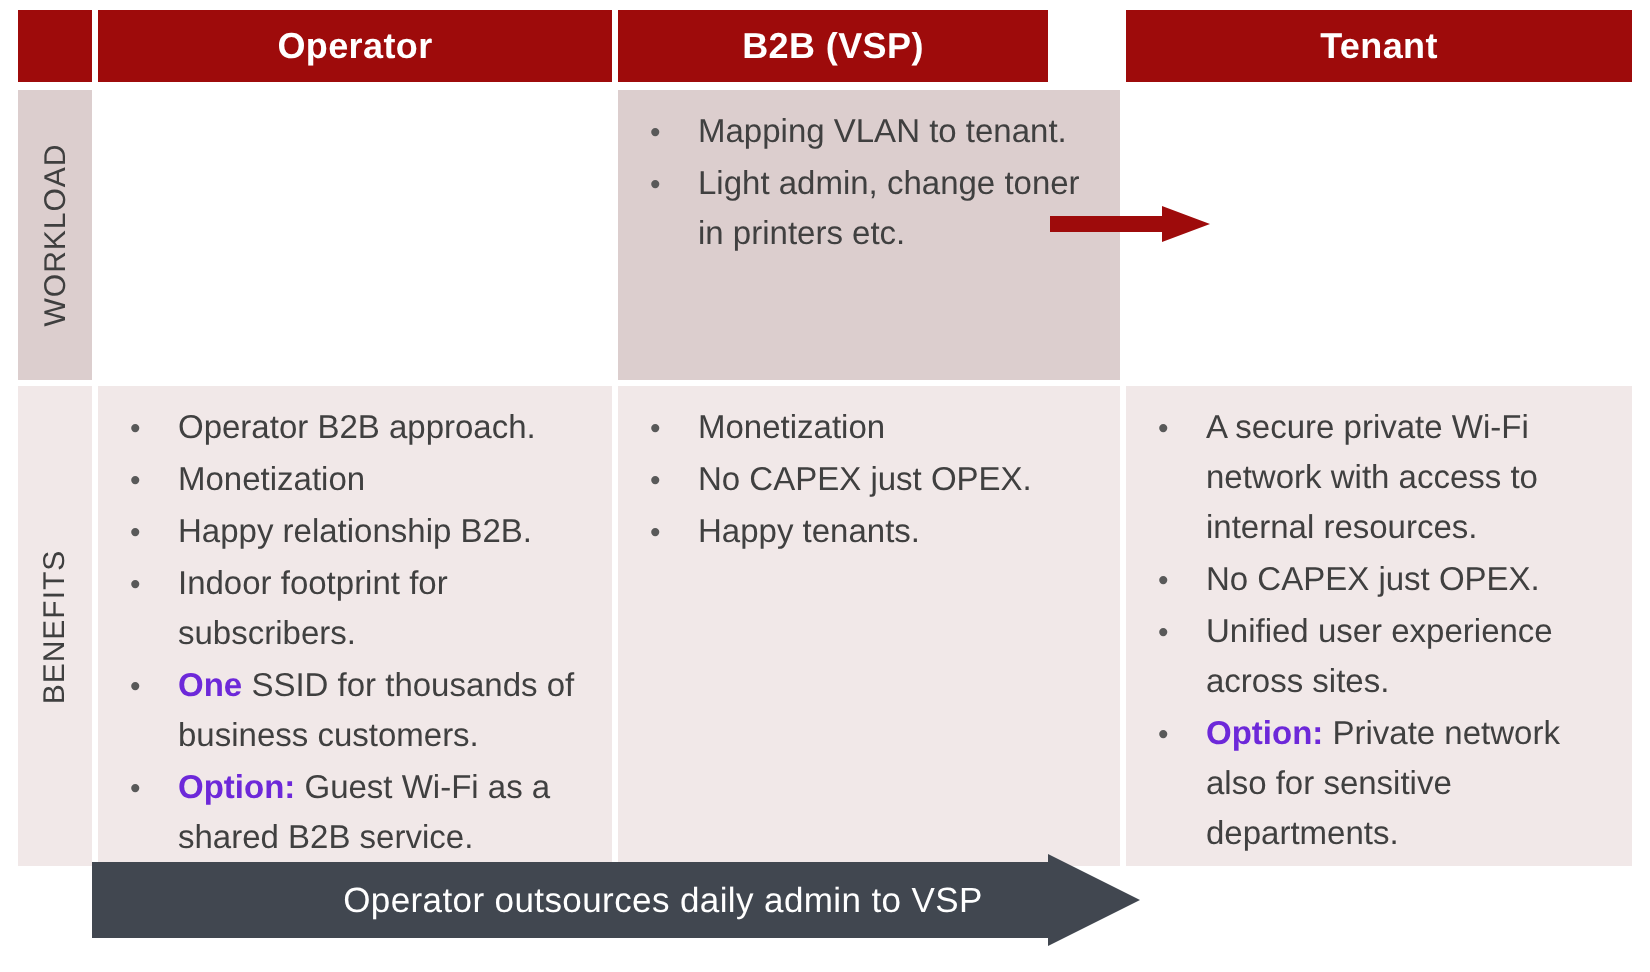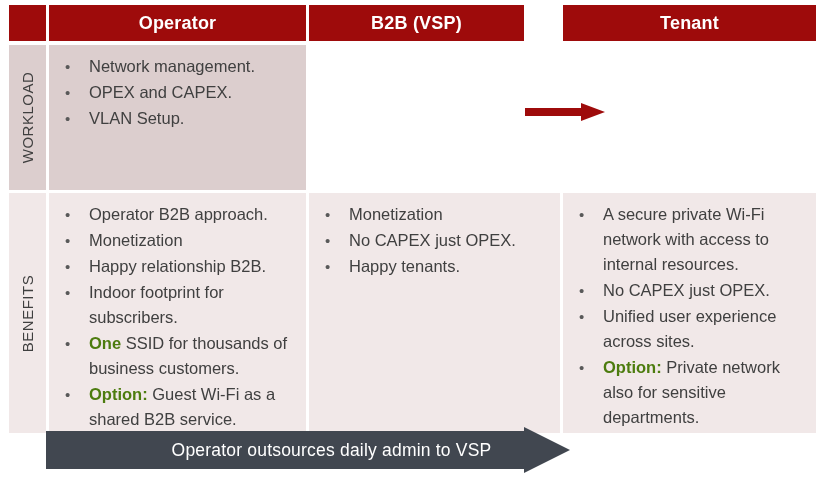--- a/index.html
+++ b/index.html
@@ -109,21 +109,21 @@
   }
   ul.bullets li::before {
     content: "\2022";
     position: absolute;
     left: 2px;
     top: 0;
     color: #595959;
     font-size: 15px;
     line-height: 25px;
   }
-  .b { font-weight: bold; color: #4d7c0f; margin-top: 37px; }
+  .b { font-weight: bold; color: #6d28d9; margin-top: 37px; }
 
   
   .red-arrow {
     position: absolute;
     left: 521px;
     top: 103px;
     width: 80px;
     height: 18px;
     pointer-events: none;
   }
@@ -162,25 +162,24 @@
       <div class="hdr-cell hdr-corner"></div>
       <div class="hdr-cell hdr-op">Operator</div>
       <div class="hdr-cell hdr-b2b">B2B (VSP)</div>
       <div class="hdr-cell hdr-ten">Tenant</div>
     </div>
 
     <div class="row row-workload">
       <div class="cell c-label vlabel">
         <span>WORKLOAD</span>
       </div>
-      <div class="cell c-op">
-        <ul class="bullets">
-            <li><span>Network management.</span></li>
-            <li><span>OPEX and CAPEX.</span></li>
-            <li><span>VLAN Setup.</span></li>
+      <div class="cell c-b2b">
+        <ul class="bullets">
+            <li><span>Mapping VLAN to tenant.</span></li>
+            <li><span>Light admin, change toner in printers etc.</span></li>
           </ul>
       </div>
     </div>
 
     <div class="row row-benefits">
       <div class="cell c-label vlabel">
         <span>BENEFITS</span>
       </div>
       <div class="cell c-op">
         <ul class="bullets">

